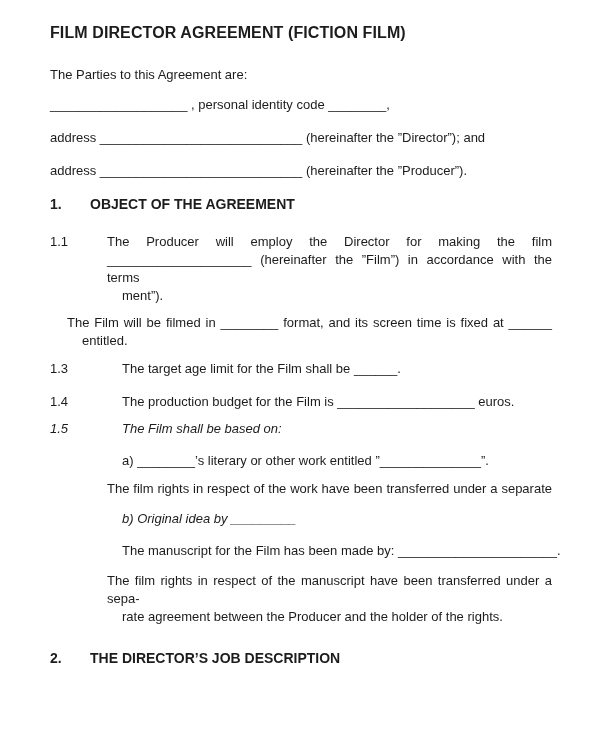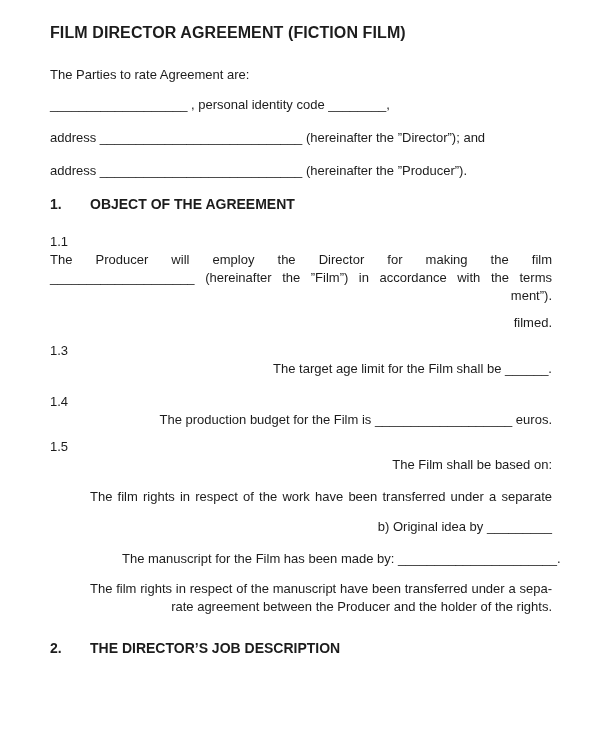--- a/index.html
+++ b/index.html
@@ -23,44 +23,44 @@
   .party-line { margin: 12px 0 15px 0; white-space: nowrap; }
   .party-line:last-of-type { margin-bottom: 15px; }
 
   .section-heading {
     display: flex; font-weight: bold; font-size: 14px;
     margin: 2px 0 20px 0;
   }
   .section-heading.second { margin: 23px 0 0 0; }
   .section-heading .num { width: 40px; flex-shrink: 0; }
 
-  .clause { display: flex; flex-direction: column; }
+  .clause { display: flex; }
   .clause .num { width: 40px; flex-shrink: 0; }
   .clause .cbody { flex: 1; min-width: 0; }
 
   .mb9  { margin-bottom: 9px; }
   .mb10 { margin-bottom: 10px; }
   .mb12 { margin-bottom: 12px; }
-  .mb14 { margin-bottom: 14px; }
+  .mb14 { margin-bottom: 14px; font-style: italic; }
   .mb15 { margin-bottom: 15px; }
 
   .sub { margin-left: 40px; }
 
   
-  .jline { text-align: justify; text-align-last: justify; }
-  .line  { text-align: right; white-space: nowrap; margin-left: 32px; }
+  .jline { text-align: justify; text-align-last: justify; margin-left: 17px; }
+  .line  { text-align: left; white-space: nowrap; margin-left: 32px; }
 </style>
 </head>
 <body>
 
 <div class="page">
 
   <h1 class="doc-title">FILM DIRECTOR AGREEMENT (FICTION FILM)</h1>
 
-  <p class="intro">The Parties to rate Agreement are:</p>
+  <p class="intro">The Parties to this Agreement are:</p>
 
   <p class="party-line">___________________ , personal identity code ________,</p>
   <p class="party-line">address ____________________________ (hereinafter the ”Director”); and</p>
   <p class="party-line">address ____________________________ (hereinafter the ”Producer”).</p>
 
   <div class="section-heading">
     <span class="num">1.</span>
     <span>OBJECT OF THE AGREEMENT</span>
   </div>
 
@@ -68,21 +68,22 @@
     <div class="num">1.1</div>
     <div class="cbody">
       <div class="jline">The Producer will employ the Director for making the film</div>
       <div class="jline">____________________ (hereinafter the ”Film”) in accordance with the terms</div>
       <div class="line">ment”).</div>
     </div>
   </div>
 
   <div class="clause mb10">
     <div class="cbody">
-      <div class="line">filmed.</div>
+      <div class="jline">The Film will be filmed in ________ format, and its screen time is fixed at ______</div>
+      <div class="line">entitled.</div>
     </div>
   </div>
 
   <div class="clause mb15">
     <div class="num">1.3</div>
     <div class="cbody">
       <div class="line">The target age limit for the Film shall be ______.</div>
     </div>
   </div>
 
@@ -93,20 +94,23 @@
     </div>
   </div>
 
   <div class="clause mb14">
     <div class="num">1.5</div>
     <div class="cbody">
       <div class="line">The Film shall be based on:</div>
     </div>
   </div>
 
+  <div class="sub mb10">
+    <div class="line">a)  ________’s literary or other work entitled ”______________”.</div>
+  </div>
 
   <div class="sub mb12">
     <div class="jline">The film rights in respect of the work have been transferred under a separate</div>
   </div>
 
   <div class="sub mb14">
     <div class="line">b) Original idea by _________</div>
   </div>
 
   <div class="sub mb12">

